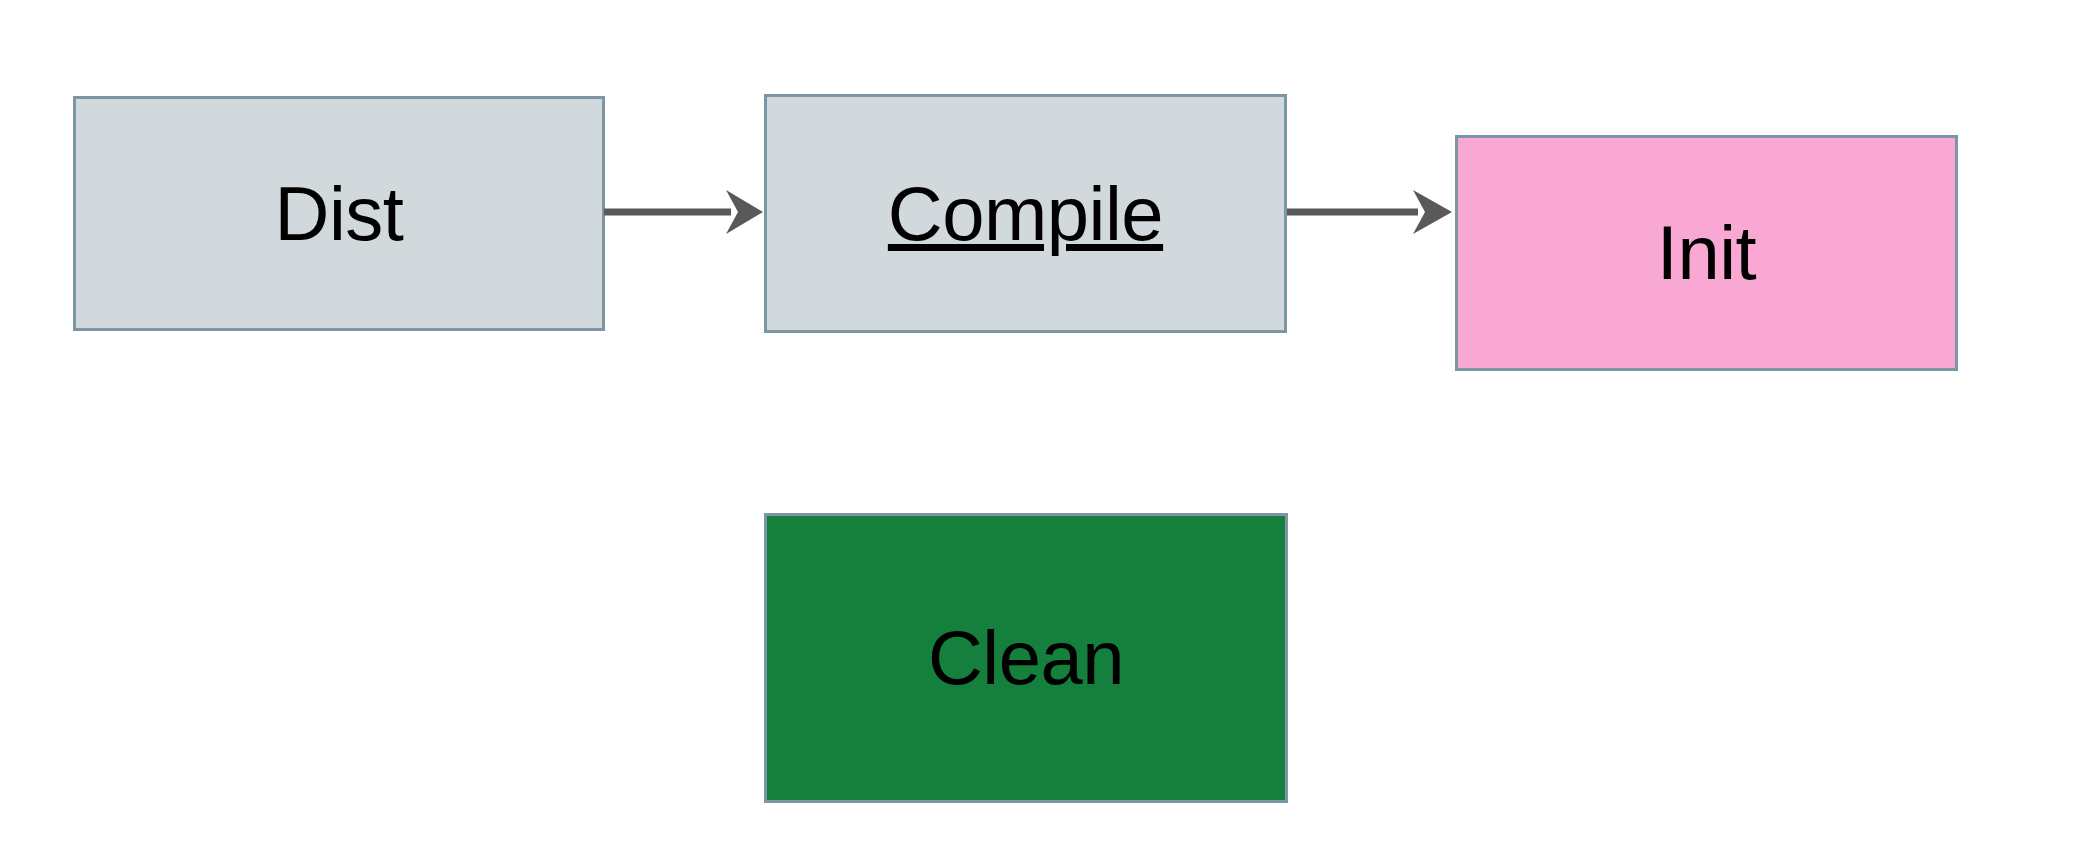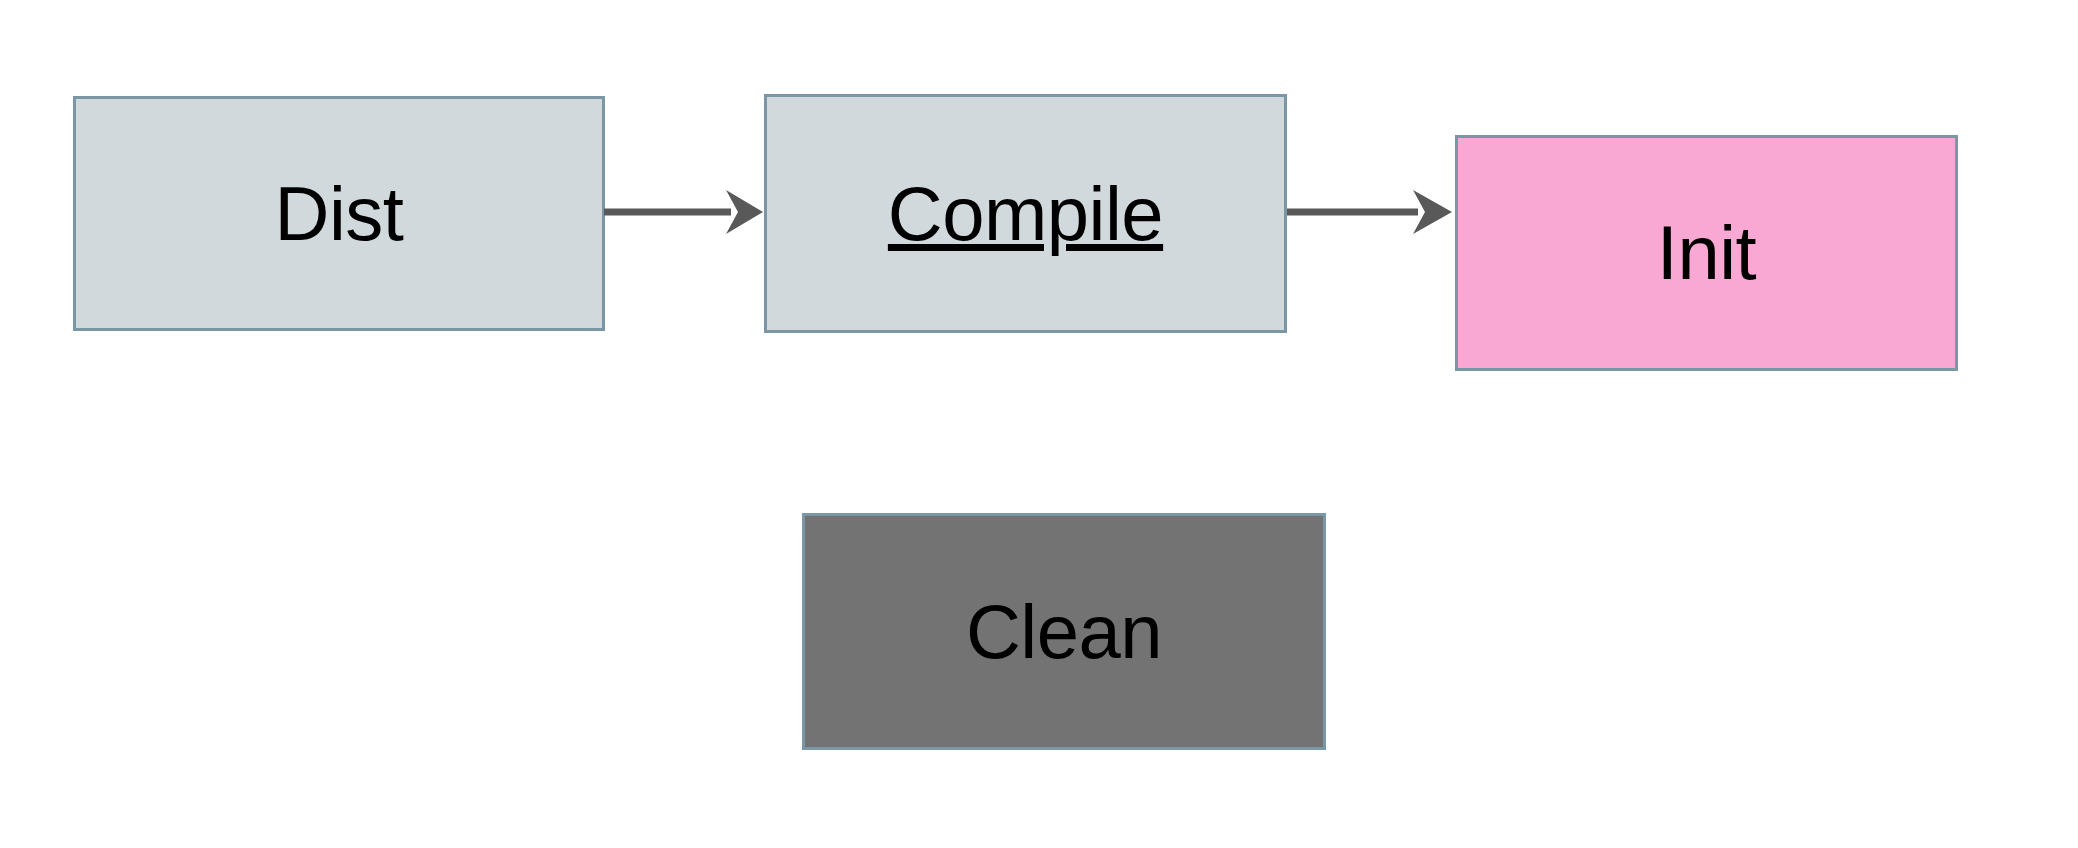--- a/index.html
+++ b/index.html
@@ -60,21 +60,21 @@
   </div>
 
   <div class="node" id="node-compile" style="left: 764px; top: 94px; width: 523px; height: 239px; background: rgb(209, 217, 220); border-color: rgb(123, 151, 165); border-width: 3px;">
     <span class="node-label" style="color: rgb(0, 0, 0); text-decoration: underline;">Compile</span>
   </div>
 
   <div class="node" id="node-init" style="left: 1455px; top: 94px; width: 503px; height: 236px; background: #f9a8d4; border-color: rgb(123, 151, 165); border-width: 3px; margin-top: 41px;">
     <span class="node-label" style="color: rgb(0, 0, 0);">Init</span>
   </div>
 
-  <div class="node" id="node-clean" style="left: 802px; top: 513px; width: 524px; height: 237px; background: #737373; border-color: rgb(123, 151, 165); border-width: 3px;">
+  <div class="node" id="node-clean" style="left: 764px; top: 513px; width: 524px; height: 290px; background: #15803d; border-color: rgb(123, 151, 165); border-width: 3px;">
     <span class="node-label" style="color: rgb(0, 0, 0);">Clean</span>
   </div>
 
   <svg class="edge" id="edge-dist-compile" viewBox="0 0 170 64">
     <line x1="4" y1="32" x2="131" y2="32" stroke="#595959" stroke-width="7"></line>
     <polygon points="126,10 163,32 126,54 138,32" fill="#595959"></polygon>
   </svg>
 
   <svg class="edge" id="edge-compile-init" viewBox="0 0 176 64">
     <line x1="4" y1="32" x2="135" y2="32" stroke="#595959" stroke-width="7"></line>

